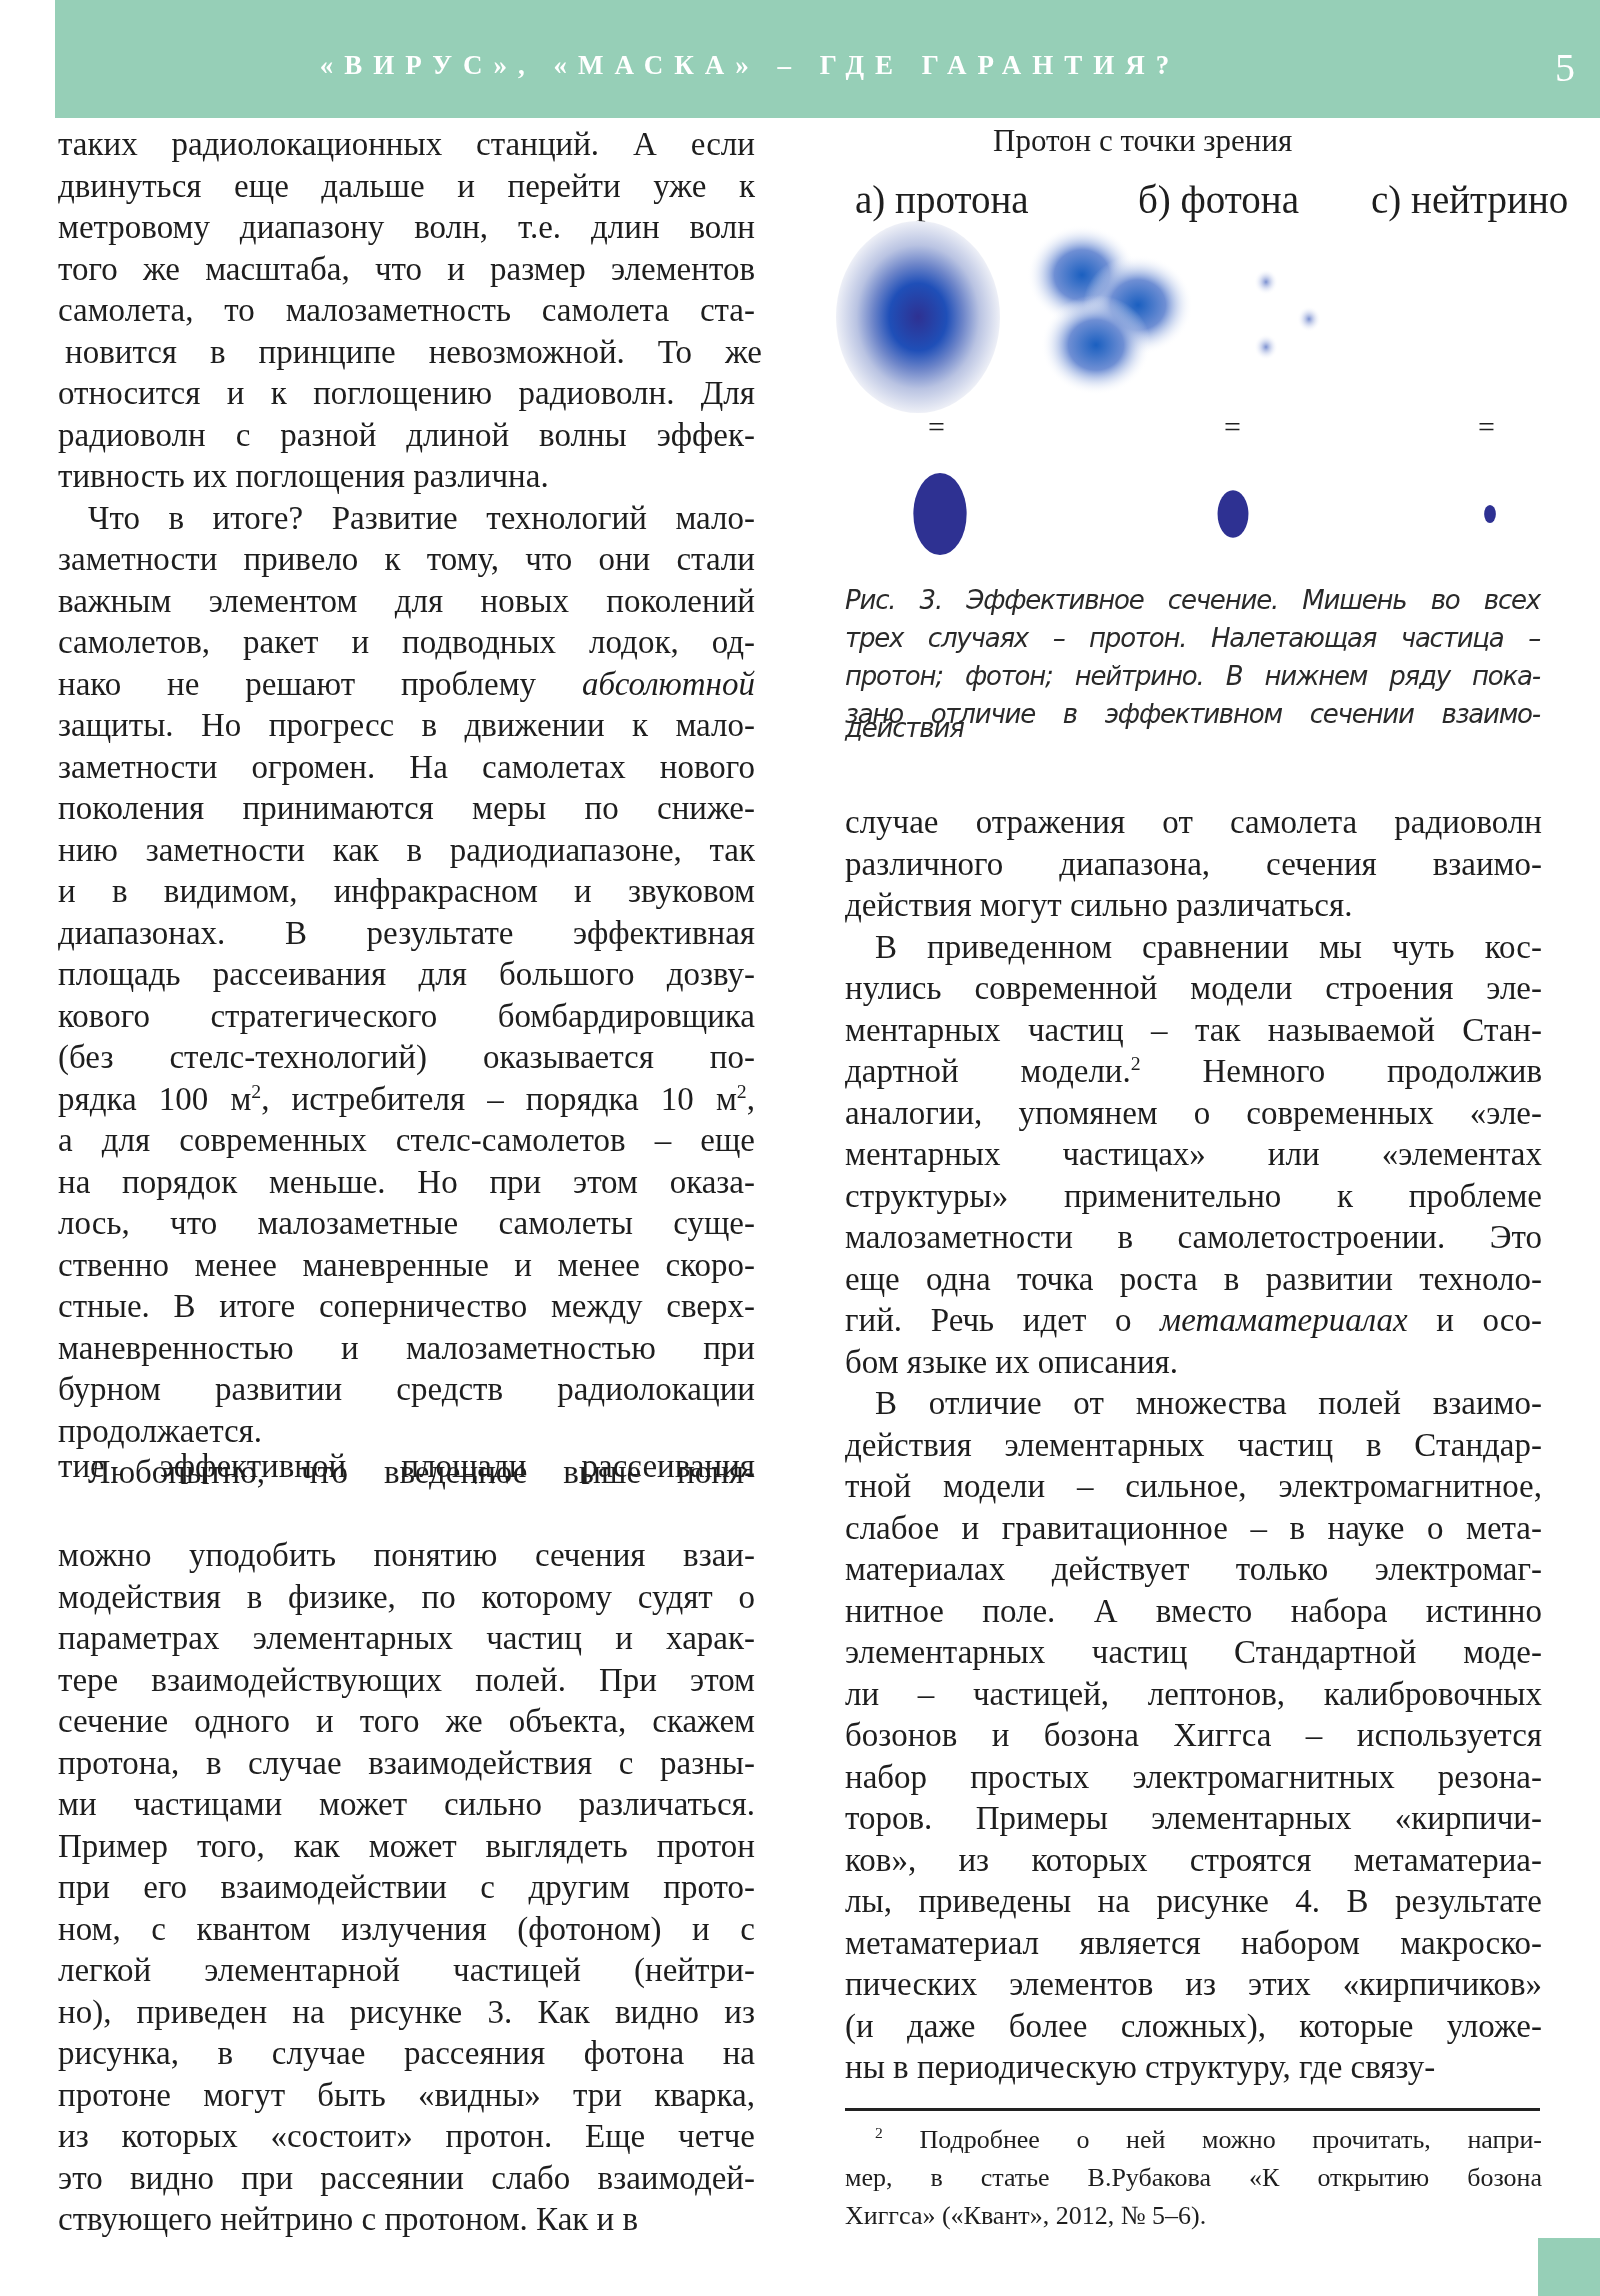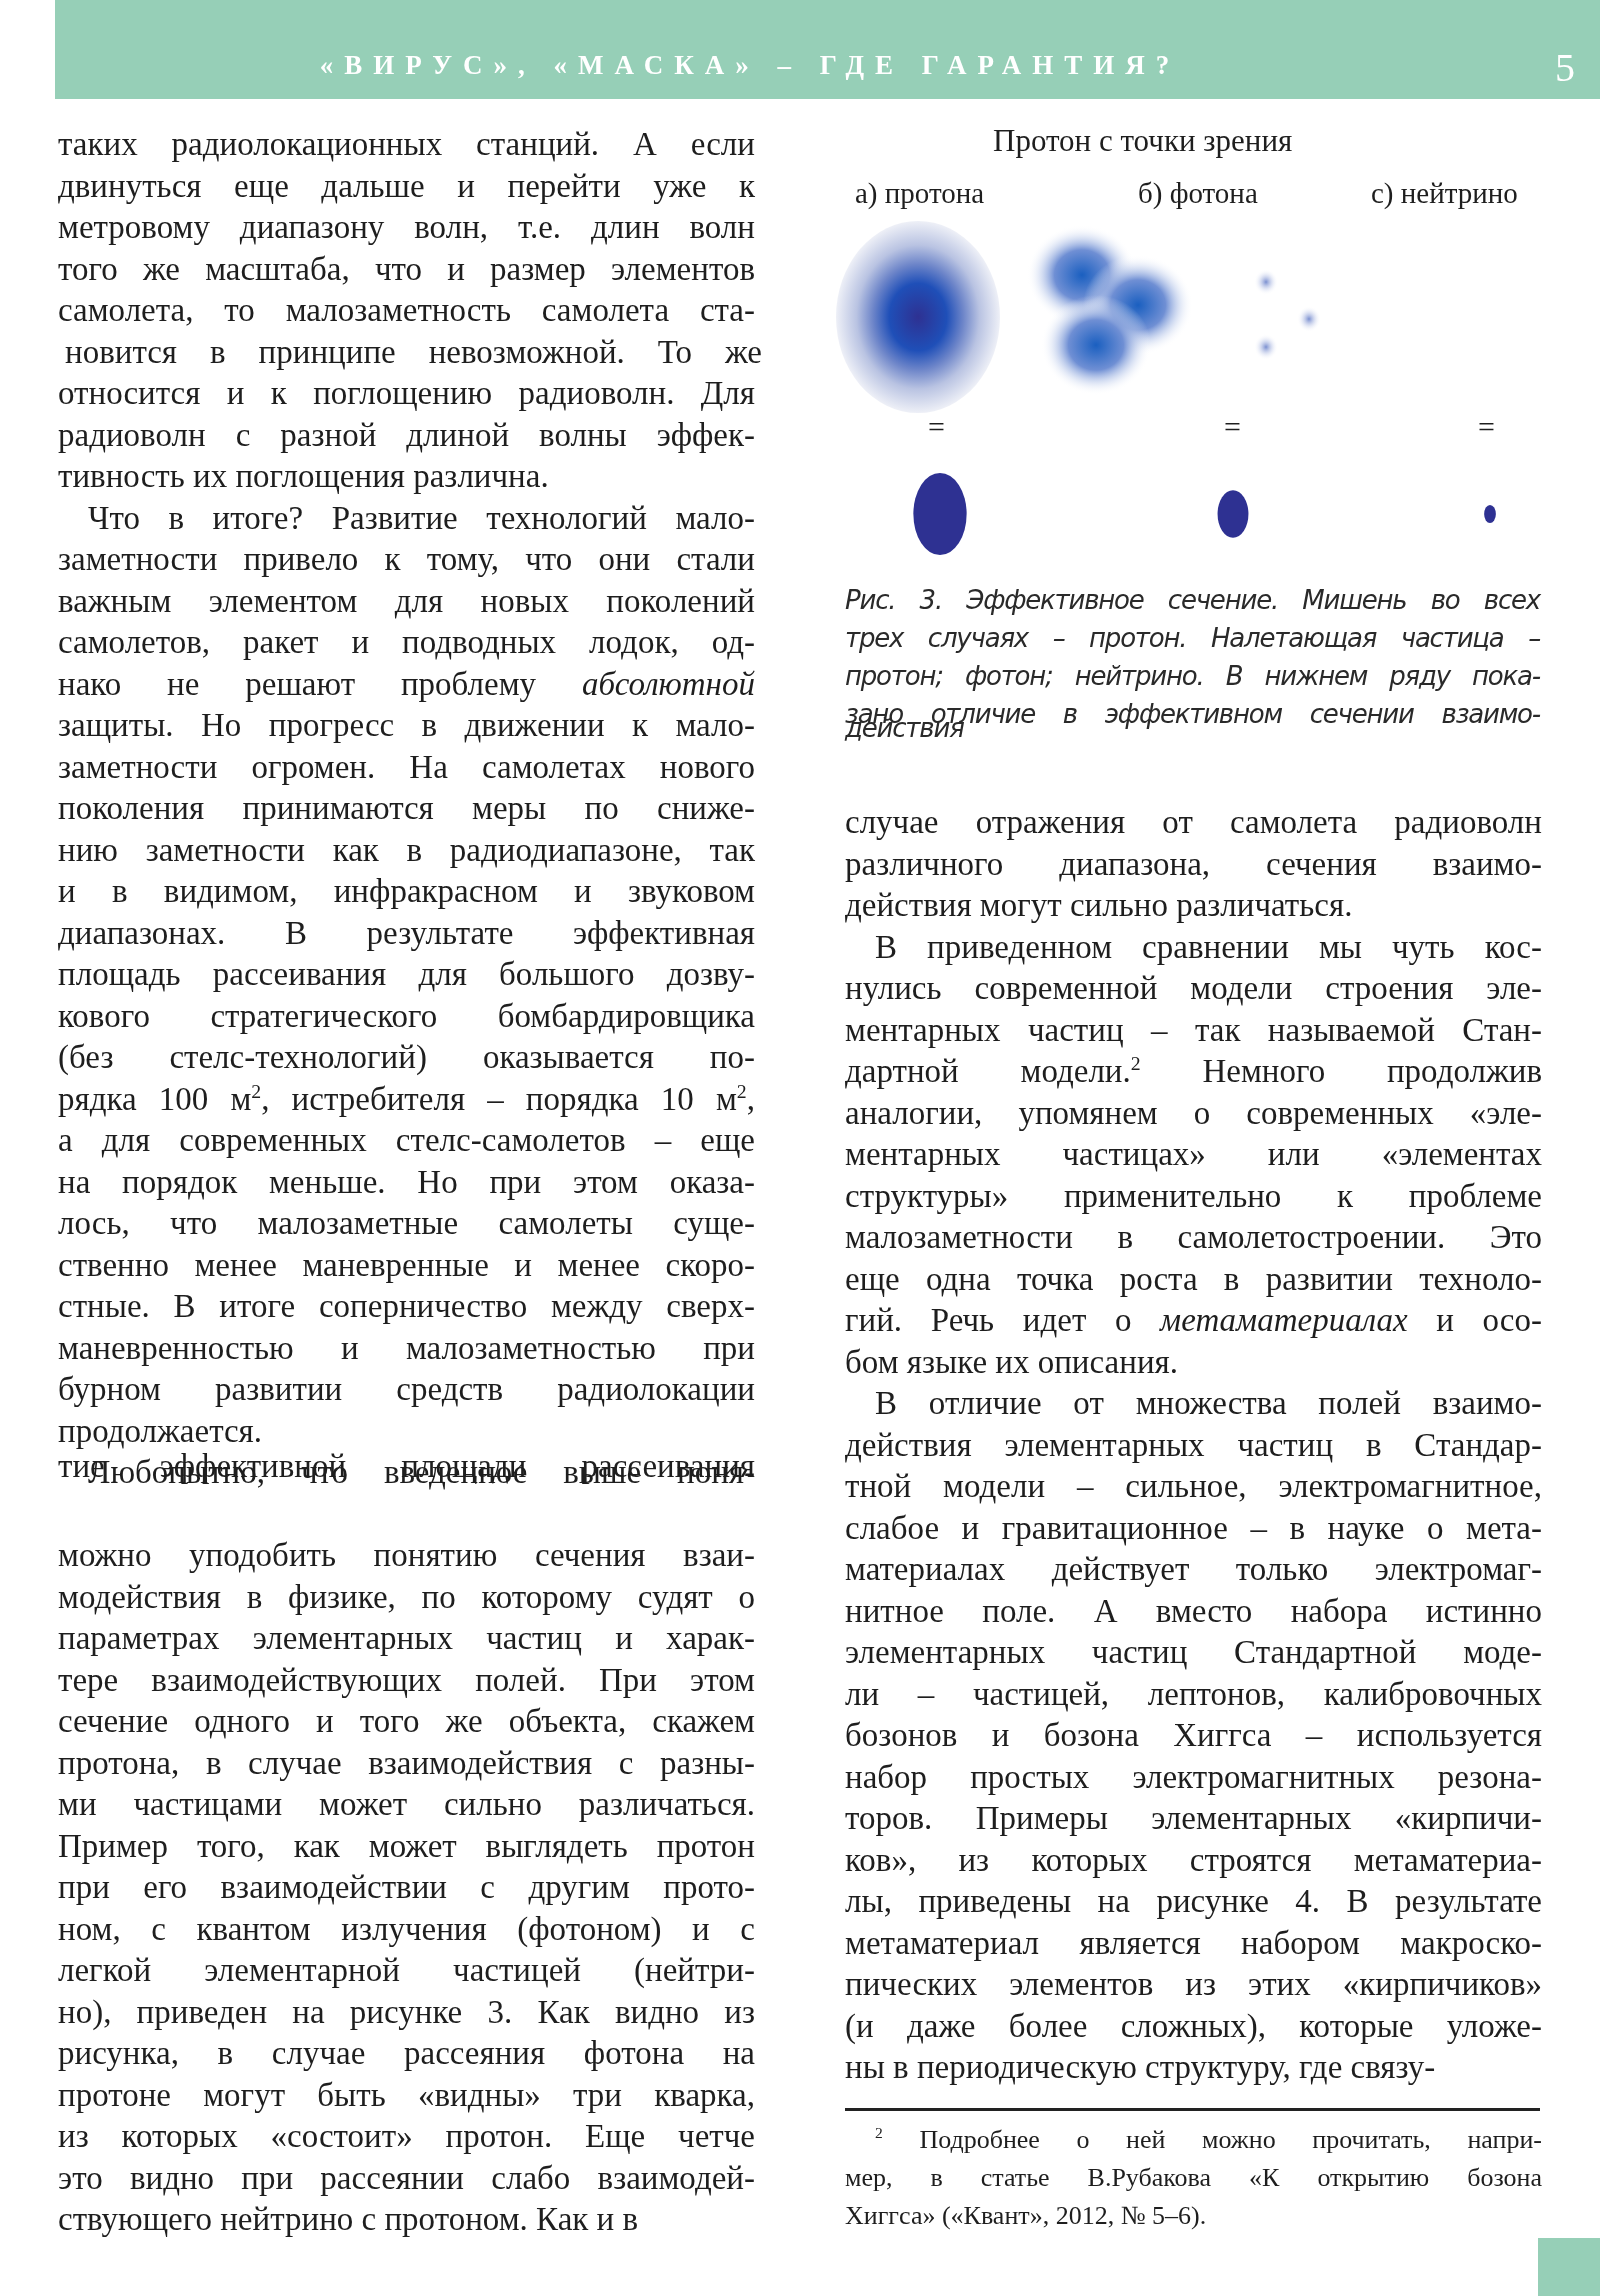--- a/index.html
+++ b/index.html
@@ -1,34 +1,34 @@
 <!DOCTYPE html>
 <html><head>
 <meta charset="utf-8">
 <style>
   html,body{margin:0;padding:0;}
   body{width:1600px;height:2296px;position:relative;background:#ffffff;overflow:hidden;
        font-family:"Liberation Serif","DejaVu Serif",serif;color:#1e1e1e;}
-  .header{position:absolute;left:55px;top:0;width:1545px;height:99px;background:#96cfb7;}
+  .header{position:absolute;left:55px;top:0;width:1545px;height:118px;background:#96cfb7;}
   .header-title{position:absolute;left:0;width:1390px;top:50px;text-align:center;color:#ffffff;
        font-size:27px;letter-spacing:11px;font-weight:bold;}
   .page-num{position:absolute;left:1500px;top:44px;color:#ffffff;font-size:40px;}
   .col{position:absolute;top:0;}
   .line{position:absolute;height:41px;font-size:33px;white-space:nowrap;text-align:justify;
         text-align-last:justify;line-height:41px;}
   .line.last{text-align-last:left;}
   .left .line{left:58px;width:697px;}
   .right .line{left:845px;width:697px;}
   .fn .line{font-size:26px;}
   .caption .line{left:845px;width:695px;font-family:"DejaVu Sans",sans-serif;font-style:italic;
         font-size:26px;color:#2a2a2a;letter-spacing:-1.2px;}
   sup{font-size:60%;line-height:0;vertical-align:super;}
   i{font-style:italic;}
   .fig-title{position:absolute;left:993px;top:123px;font-size:31px;}
-  .fig-label{position:absolute;top:177px;font-size:29px;}
+  .fig-label{position:absolute;top:177px;font-size:39px;}
   .eq{position:absolute;top:410px;font-size:30px;}
   .rule{position:absolute;left:845px;top:2108px;width:695px;height:3px;background:#222;}
   .corner{position:absolute;left:1538px;top:2238px;width:62px;height:58px;background:#96cfb7;}
 </style>
 </head>
 <body>
 
 <div class="header">
   <div class="header-title">«ВИРУС», «МАСКА» – ГДЕ ГАРАНТИЯ?</div>
   <div class="page-num">5</div>

